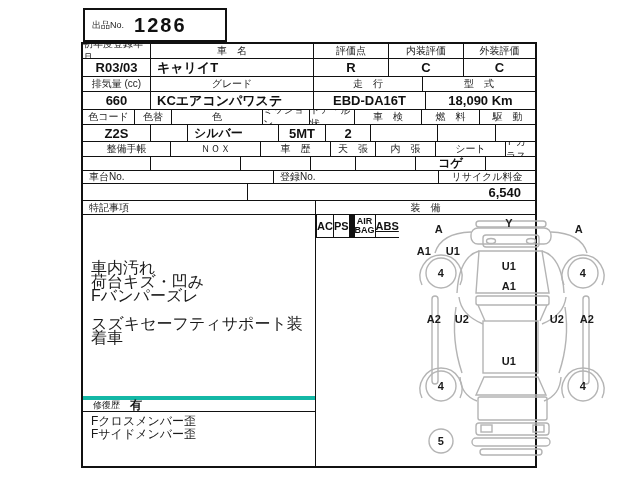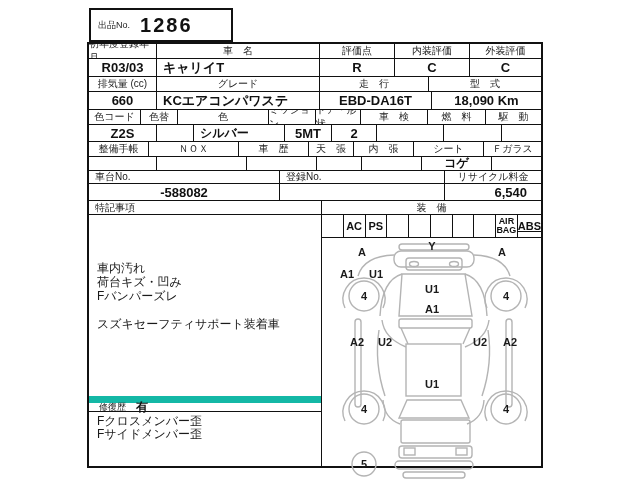--- a/index.html
+++ b/index.html
@@ -1,18 +1,18 @@
 <!DOCTYPE html>
 <html><head>
 <meta charset="utf-8">
 <style>
   html,body{margin:0;padding:0;background:#fff;}
   #page{position:relative;width:640px;height:480px;background:#fff;overflow:hidden;
         font-family:"Liberation Sans","DejaVu Sans",sans-serif;color:#111;}
-  #sheet{position:absolute;left:87px;top:8px;width:456px;height:462px;}
+  #sheet{position:absolute;left:81px;top:8px;width:456px;height:462px;}
   
   .aucbox{position:absolute;left:2px;top:0;width:140px;height:30px;border:2px solid #111;
           display:flex;align-items:center;background:#fff;}
   .aucbox .lbl{font-size:9px;margin-left:7px;letter-spacing:0px;color:#222;}
   .aucbox .num{font-size:20px;font-weight:bold;margin-left:10px;letter-spacing:2px;}
   
   .tbl{position:absolute;left:0;top:34px;width:456px;height:426px;border:2px solid #111;
        display:flex;flex-direction:column;box-sizing:border-box;background:#fff;}
   .row{display:flex;border-bottom:1px solid #111;flex:0 0 auto;}
   .cell{box-sizing:border-box;border-right:1px solid #111;display:flex;align-items:center;
@@ -21,23 +21,23 @@
   .hd{font-size:10px;color:#222;}
   .hr{height:14px;}
   .vr{height:17px;}
   .val{font-size:13px;font-weight:bold;}
   .al{justify-content:flex-start;padding-left:6px;}
   .ar{justify-content:flex-end;padding-right:14px;}
   .sm{font-size:12px;}
   
   .content{display:flex;flex:1 1 auto;border-bottom:none;}
   .leftcol{width:233px;box-sizing:border-box;border-right:1px solid #111;display:flex;flex-direction:column;}
-  .rightcol{flex:1;display:flex;flex-direction:column;}
-  .remarks{flex:1;padding:46px 8px 0 8px;font-size:12px;line-height:14px;white-space:pre-line;color:#1a1a1a;}
-  .repairhdr{height:16px;border-top:7px solid #14b8a6;border-bottom:1px solid #111;
+  .rightcol{flex:1;display:flex;flex-direction:row;}
+  .remarks{flex:1;padding:46px 8px 0 8px;font-size:16px;line-height:14px;white-space:pre-line;color:#1a1a1a;}
+  .repairhdr{height:16px;border-top:4px solid #14b8a6;border-bottom:1px solid #111;
              display:flex;align-items:center;padding-left:10px;box-sizing:border-box;}
   .repairhdr .rl{font-size:9px;color:#222;}
   .repairhdr .rv{font-size:12px;font-weight:bold;margin-left:10px;}
   .repairnotes{height:48px;padding:3px 8px;font-size:12px;line-height:13px;white-space:pre-line;color:#1a1a1a;}
   
   .equiprow{height:22px;border-bottom:1px solid #111;display:flex;flex:0 0 auto;}
   .eq{flex:1;box-sizing:border-box;border-right:1px solid #111;display:flex;align-items:center;
       justify-content:center;font-size:11px;font-weight:bold;white-space:pre-line;line-height:10px;text-align:center;}
   .eq:last-child{border-right:none;text-decoration:underline;}
   .eq:nth-child(9){font-size:9px;line-height:9px;}
@@ -102,21 +102,21 @@
         <div class="cell val" style="width:37px"></div>
         <div class="cell val al sm" style="width:91px">シルバー</div>
         <div class="cell val" style="width:47px">5MT</div>
         <div class="cell val" style="width:45px">2</div>
         <div class="cell val" style="width:67px"></div>
         <div class="cell val" style="width:58px"></div>
         <div class="cell val" style="flex:1"></div>
       </div>
 
       <div class="row hr">
-        <div class="cell hd" style="width:60px">整備手帳</div>
+        <div class="cell hd" style="width:88px">整備手帳</div>
         <div class="cell hd" style="width:90px">ＮＯＸ</div>
         <div class="cell hd" style="width:70px">車　歴</div>
         <div class="cell hd" style="width:45px">天　張</div>
         <div class="cell hd" style="width:60px">内　張</div>
         <div class="cell hd" style="width:70px">シート</div>
         <div class="cell hd" style="flex:1">Ｆガラス</div>
       </div>
       <div class="row" style="height:13px">
         <div class="cell val sm" style="width:68px"></div>
         <div class="cell val sm" style="width:90px"></div>
@@ -126,21 +126,20 @@
         <div class="cell val sm" style="width:70px">コゲ</div>
         <div class="cell val sm" style="flex:1"></div>
       </div>
 
       <div class="row" style="height:12px">
         <div class="cell hd al" style="width:191px">車台No.</div>
         <div class="cell hd al" style="width:165px">登録No.</div>
         <div class="cell hd" style="flex:1">リサイクル料金</div>
       </div>
       <div class="row" style="height:16px">
-        <div class="cell val" style="width:191px">-588082</div>
         <div class="cell val" style="width:165px"></div>
         <div class="cell val ar" style="flex:1">6,540</div>
       </div>
 
       <div class="row" style="height:13px">
         <div class="cell hd al" style="width:233px">特記事項</div>
         <div class="cell hd" style="flex:1">装　備</div>
       </div>
 
       <div class="row content">

